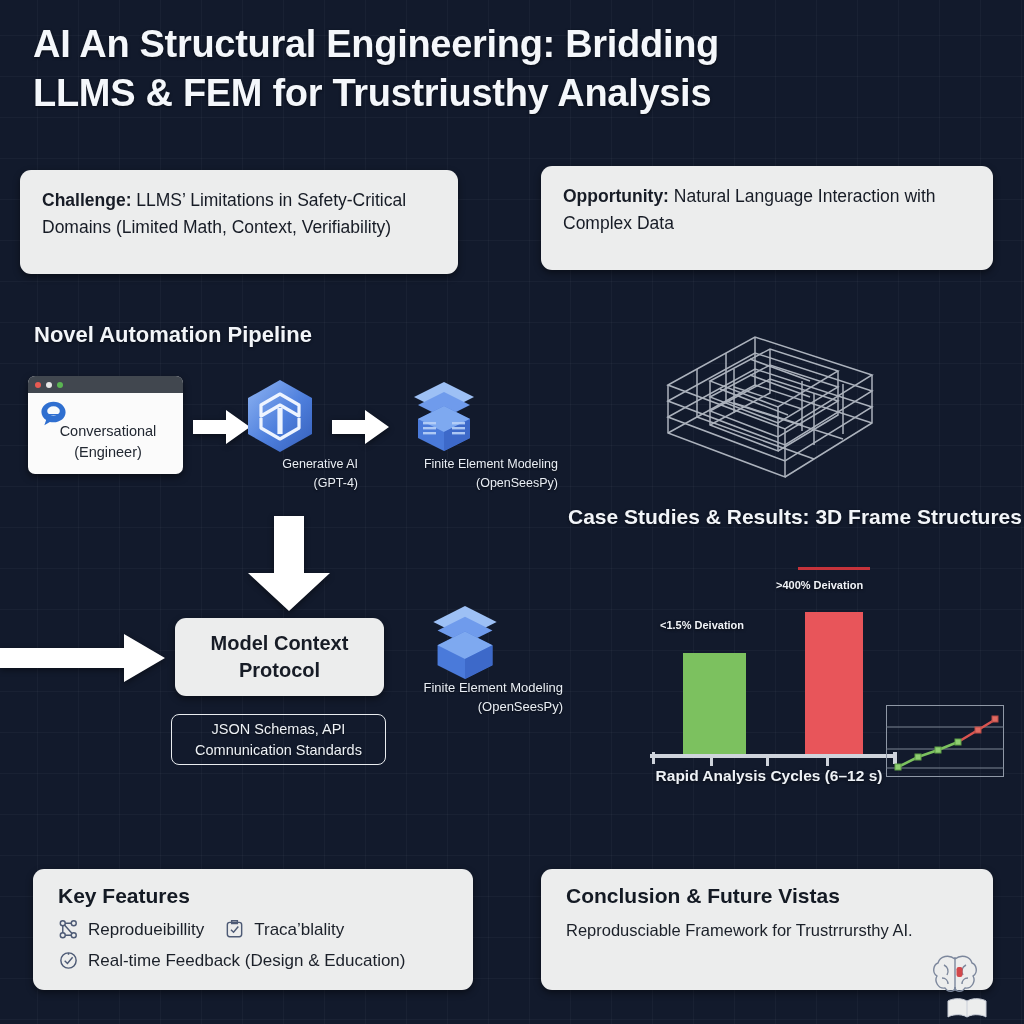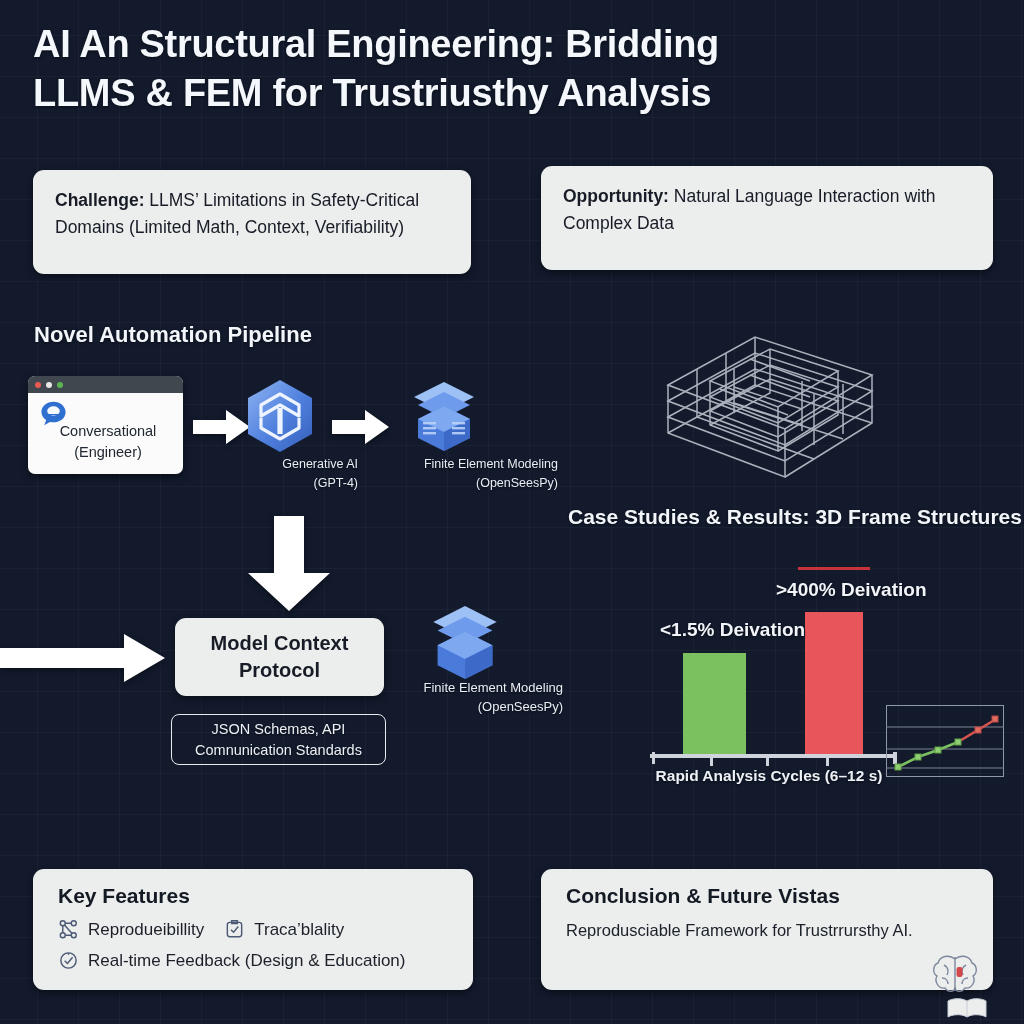--- a/index.html
+++ b/index.html
@@ -38,21 +38,21 @@
     border-radius:11px;
     box-shadow:0 3px 7px rgba(0,0,0,.45);
     color:#171c26;
   }
   .card-body{
     font-size:17.5px;line-height:26.5px;
     padding:17px 20px 16px 22px;
   }
   .card-body b{font-weight:bold;}
 
-  #challenge-card{left:33px;top:170px;width:438px;height:104px;}
+  #challenge-card{left:20px;top:170px;width:438px;height:104px;}
   #opportunity-card{left:541px;top:166px;width:452px;height:104px;}
 
   
   .sec-h{
     color:#f2f5f9;font-weight:bold;font-size:22px;
     text-shadow:0 1px 3px rgba(0,0,0,.5);
     white-space:nowrap;
   }
   #pipeline-heading{left:34px;top:322px;}
   #case-heading{left:568px;top:505px;font-size:21px;}
@@ -105,21 +105,21 @@
   }
   #mcp-sub span{
     color:#edf1f6;font-size:14.5px;line-height:21px;text-align:center;
     text-shadow:0 1px 2px rgba(0,0,0,.6);
   }
 
   
   #chart{left:650px;top:570px;width:360px;height:215px;}
   .bar{position:absolute;bottom:29px;}
   .bar-label{
-    position:absolute;color:#f1f4f9;font-weight:bold;font-size:19px;
+    position:absolute;color:#f1f4f9;font-weight:bold;font-size:11px;
     text-shadow:0 1px 3px rgba(0,0,0,.6);white-space:nowrap;text-align:center;
   }
   #axis-label{
     position:absolute;left:4px;bottom:0px;width:230px;
     color:#eef2f7;font-weight:bold;font-size:15.5px;text-align:center;
     text-shadow:0 1px 3px rgba(0,0,0,.6);white-space:nowrap;
   }
 
   
   #features-card{left:33px;top:869px;width:440px;height:121px;}

